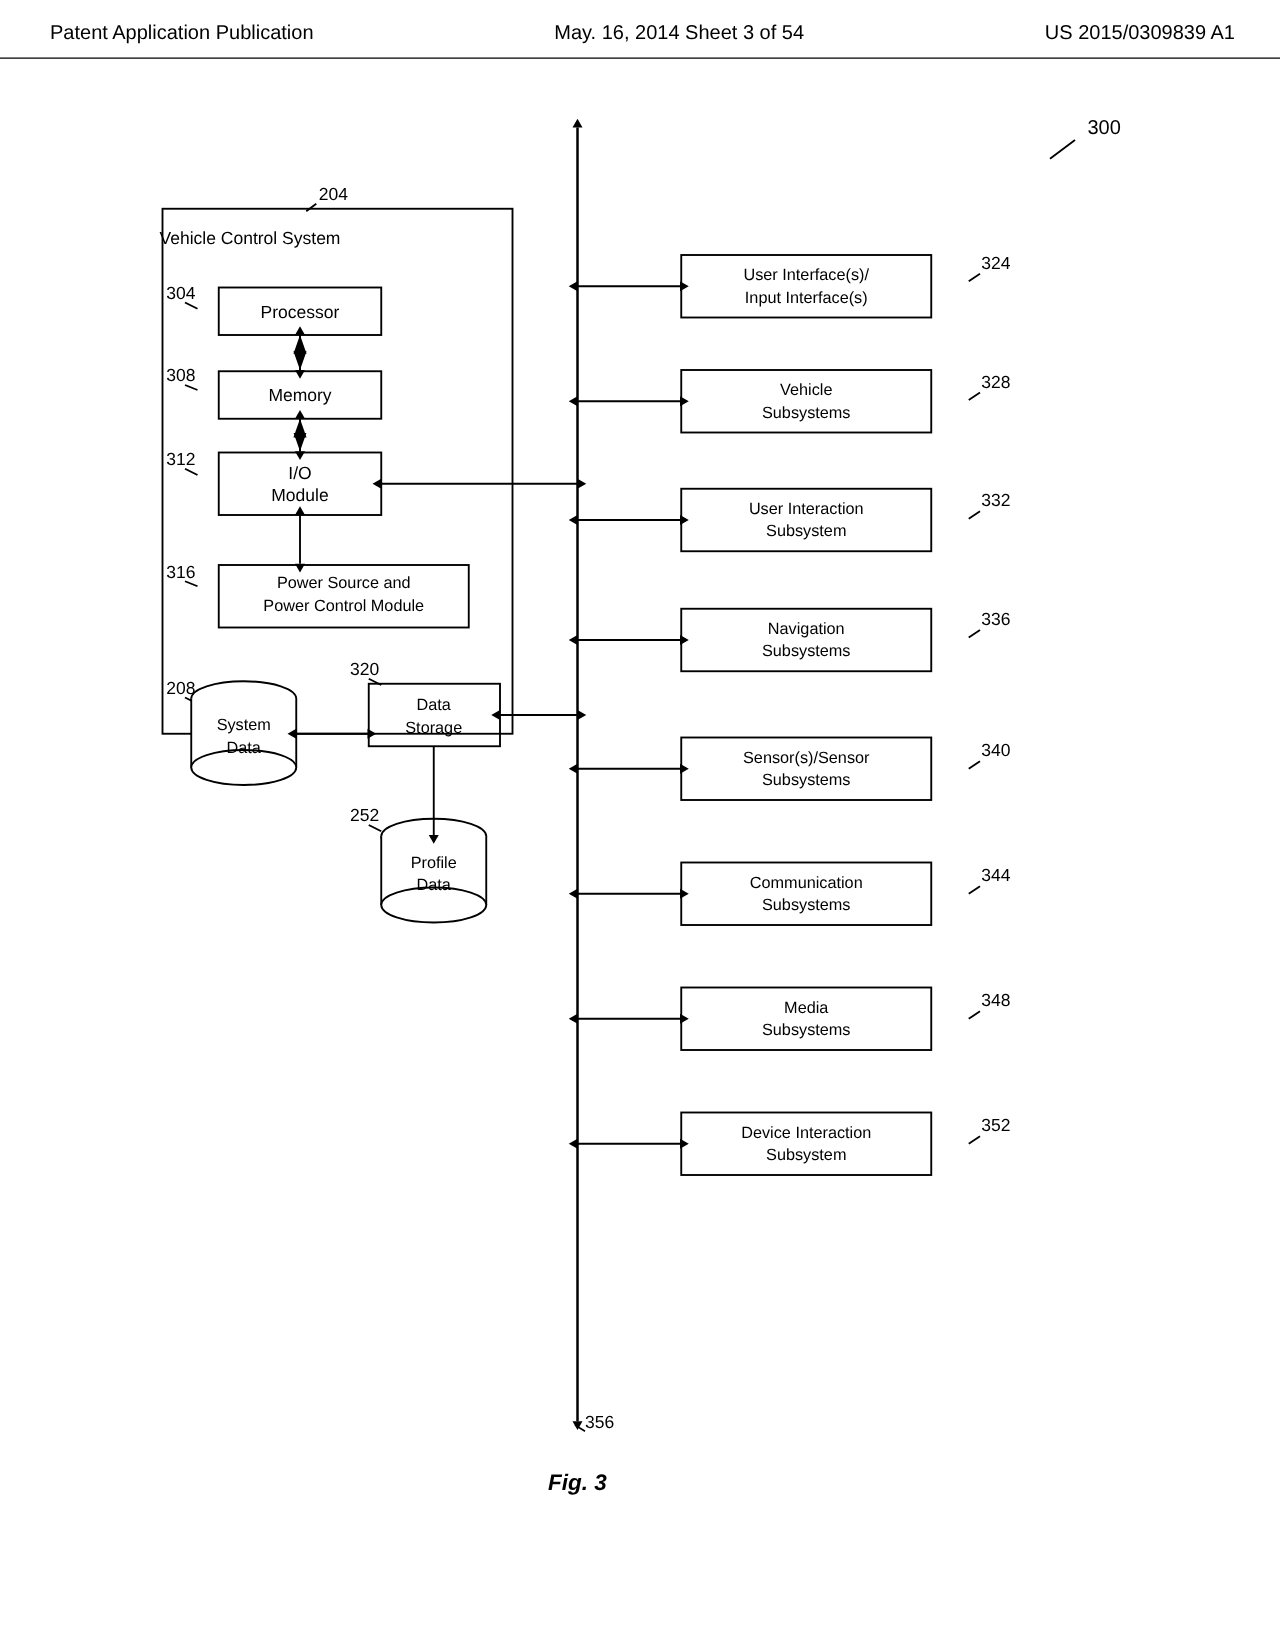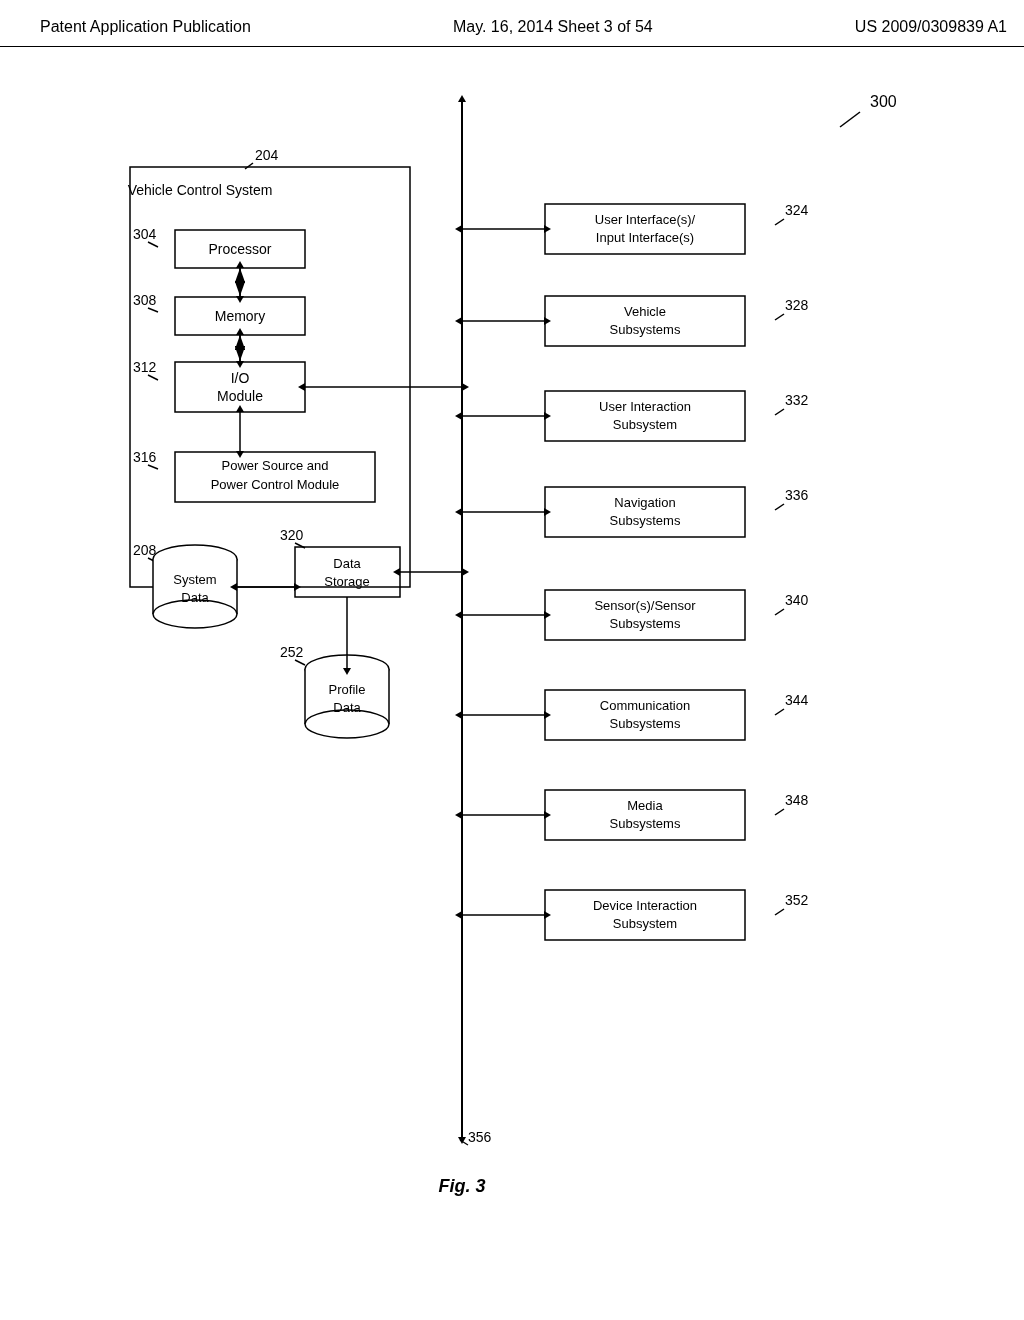--- a/index.html
+++ b/index.html
@@ -8,21 +8,21 @@
       height: 1320px;
       background: #ffffff;
       font-family: Arial, Helvetica, sans-serif;
       position: relative;
       overflow: hidden;
     }
     .header {
       display: flex;
       justify-content: space-between;
       align-items: center;
-      padding: 18px 17px 10px 40px;
+      padding: 18px 36px 10px 40px;
       border-bottom: 1px solid #000;
     }
     .diagram-area {
       position: relative;
       width: 100%;
       height: calc(100% - 80px);
     }
     svg.diagram {
       position: absolute;
       top: 0;
@@ -30,21 +30,21 @@
       width: 100%;
       height: 100%;
     }
   </style>
 </head>
 <body>
 
 <div class="header">
   <span>Patent Application Publication</span>
   <span>May. 16, 2014   Sheet 3 of 54</span>
-  <span>US 2009/0309839 A1</span>
+  <span>US 2015/0309839 A1</span>
 </div>
 
 <div class="diagram-area">
   <svg class="diagram" viewBox="0 0 1024 1240" xmlns="http://www.w3.org/2000/svg">
 
     <defs>
       <marker id="arrowhead" markerWidth="10" markerHeight="7" refX="10" refY="3.5" orient="auto">
         <polygon points="0 0, 10 3.5, 0 7" fill="#000"></polygon>
       </marker>
       <marker id="arrowhead-left" markerWidth="10" markerHeight="7" refX="0" refY="3.5" orient="auto">

